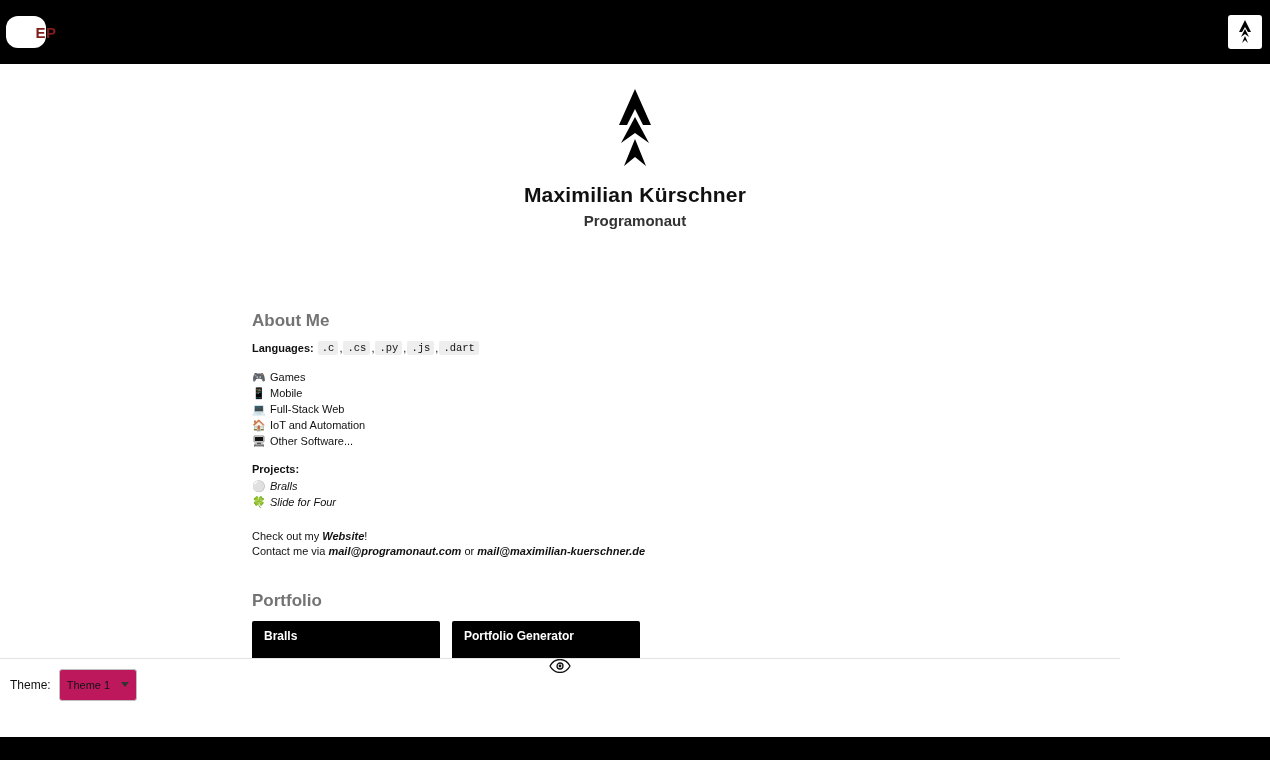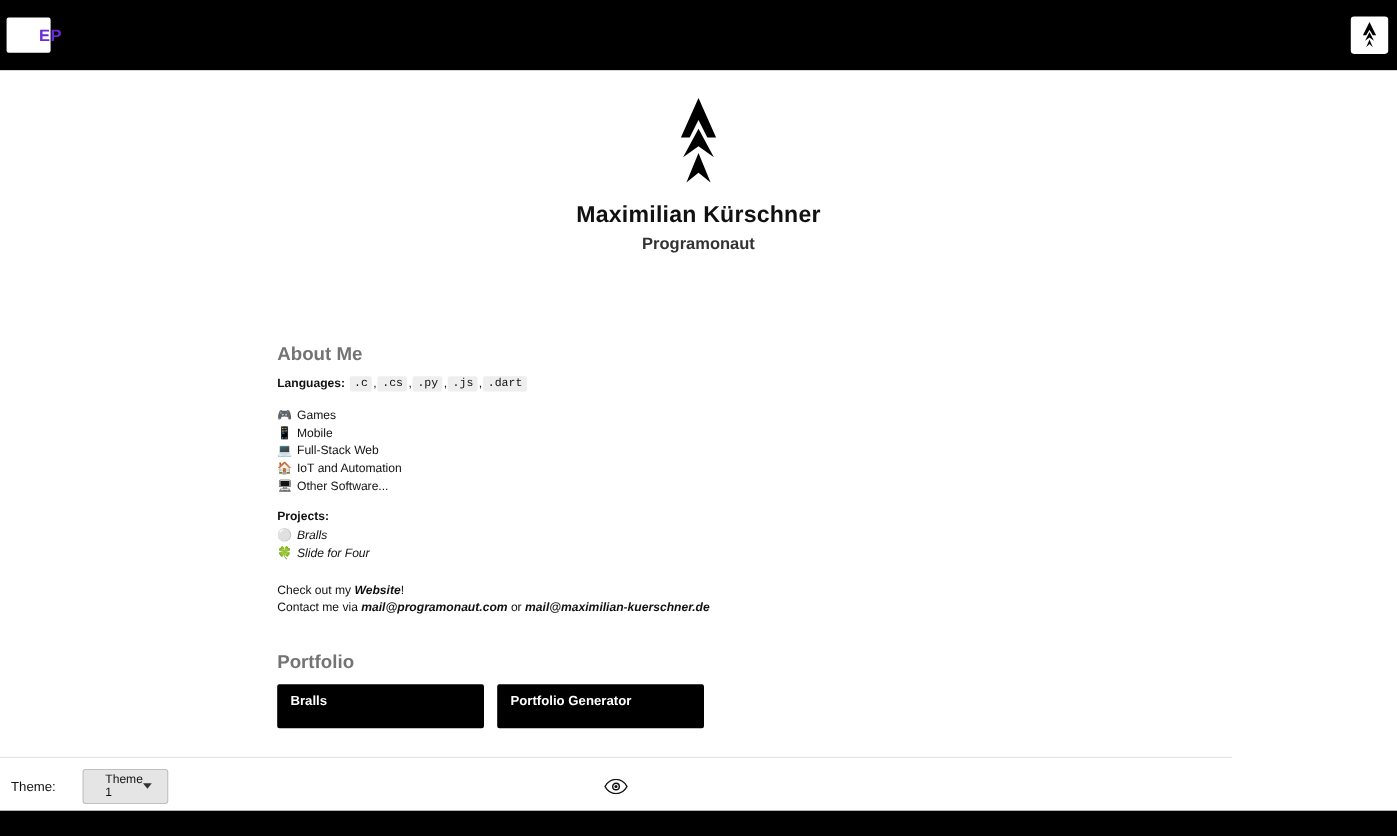--- a/index.html
+++ b/index.html
@@ -15,25 +15,25 @@
   .topbar {
     position: absolute; top: 0; left: 0;
     width: 1270px; height: 64px;
     background: #000000;
     display: flex; align-items: center; justify-content: space-between;
   }
   .logo-badge {
     margin-left: 6px;
     width: 32px; height: 32px;
     background: #ffffff;
-    color: #6d28d9;
+    color: #7f1d1d;
     display: flex; align-items: center; justify-content: center;
     font-weight: bold; font-size: 15px;
     letter-spacing: 0.5px;
-    border-radius: 2px;
+    border-radius: 12px;
     padding-left: 40px;
   }
   .rocket-badge {
     margin-right: 8px;
     width: 34px; height: 34px;
     background: #ffffff;
     display: flex; align-items: center; justify-content: center;
     border-radius: 3px;
   }
 
@@ -137,44 +137,42 @@
     height: 40px;
     padding: 8px 12px;
     font-size: 12px;
     font-weight: bold;
     border-radius: 2px;
   }
 
   
   .toolbar {
     position: absolute;
-    left: 0; top: 688px;
+    left: 0; top: 658px;
     width: 1120px; height: 52px;
     background: #ffffff;
     border-top: 1px solid #e3e3e3;
     display: flex;
-    align-items: center;
   }
   .theme-wrap {
     display: flex; align-items: center; gap: 8px;
     margin-left: 10px;
   }
   .theme-label { font-size: 12px; color: #111111; }
   .theme-select {
     width: 78px; height: 32px;
     border: 1px solid #bfbfbf;
     border-radius: 3px;
-    background: #e5e5e5;
+    background: #be185d;
     font-size: 11px;
     color: #111111;
     display: flex;
     align-items: center;
     justify-content: space-between;
-    padding: 0 20px;
-    margin-left: 16px;
+    padding: 0 7px;
   }
   .chev {
     width: 0; height: 0;
     border-left: 4px solid transparent;
     border-right: 4px solid transparent;
     border-top: 5px solid #333333;
   }
   .eye-wrap {
     position: absolute; left: 50%; transform: translateX(-50%);
     display: flex; align-items: center; justify-content: center;

